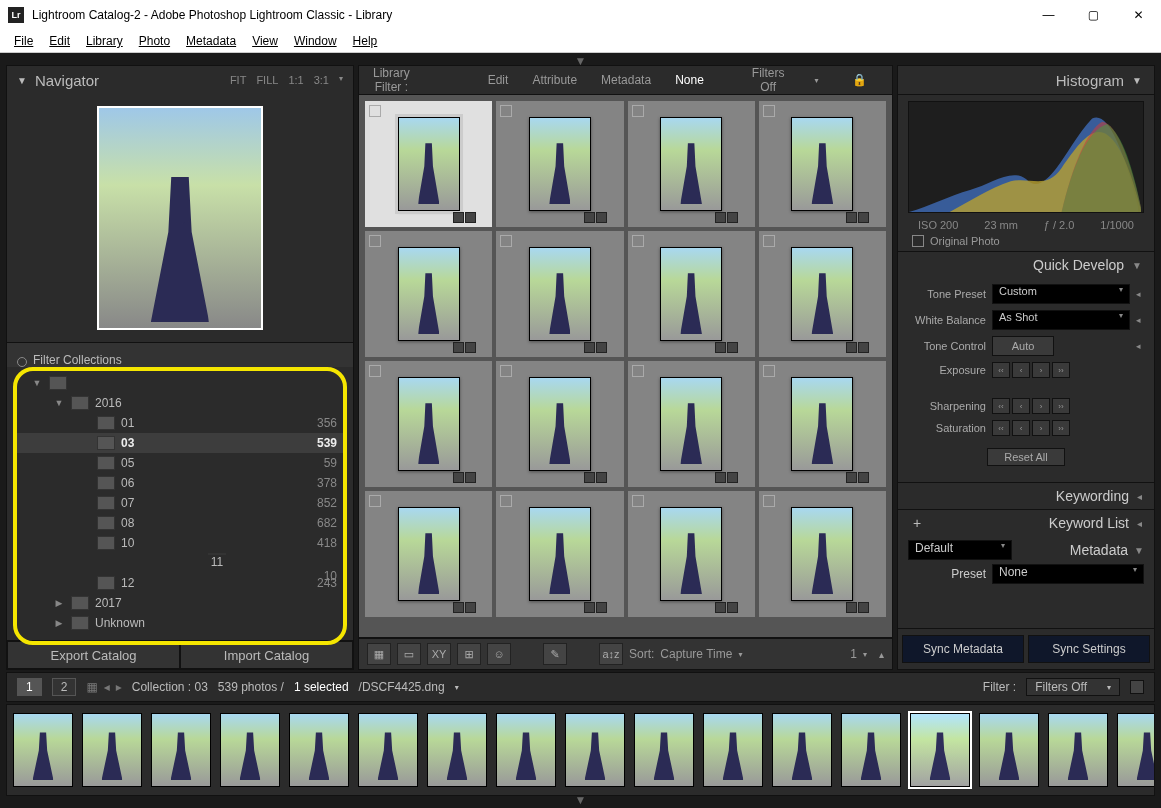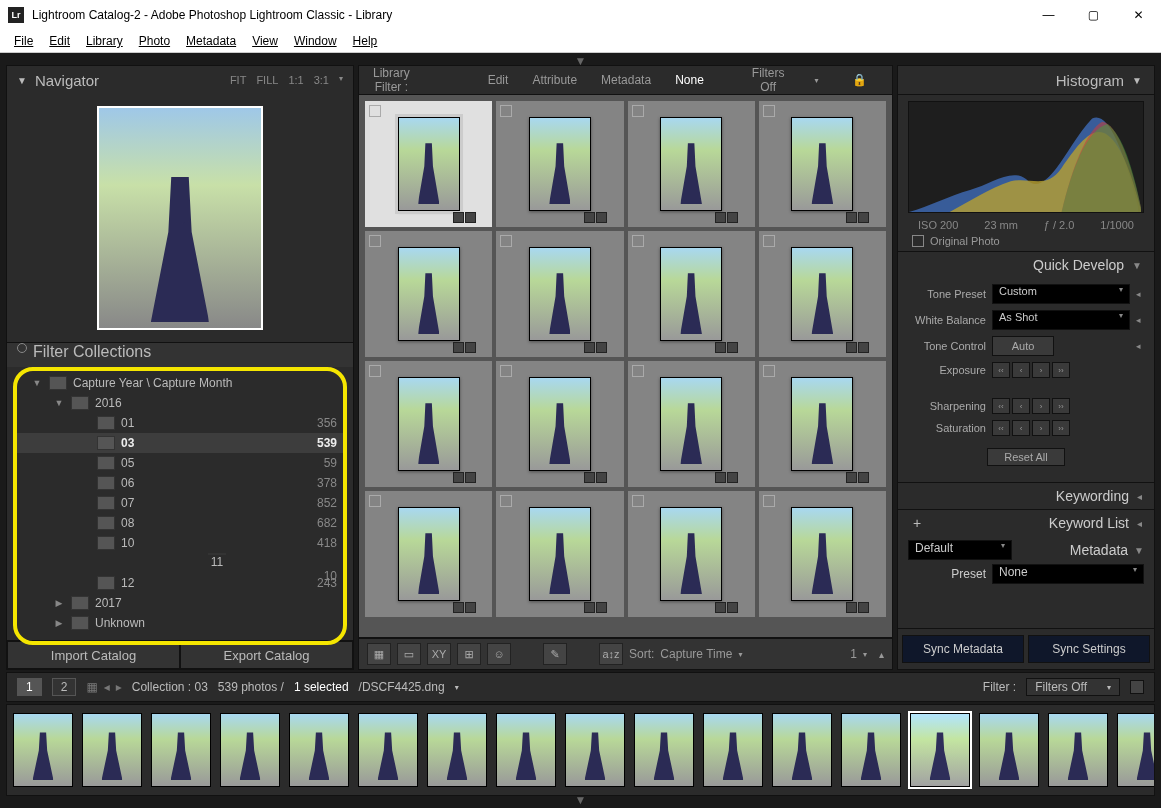--- a/index.html
+++ b/index.html
@@ -12,21 +12,21 @@
   .menu-bar span{padding:2px 8px;text-decoration:underline;cursor:default;}
   .app-body{flex:1;background:#1a1a1a;display:flex;flex-direction:column;padding:4px 6px 4px 6px;position:relative;}
   .top-arrow,.bottom-arrow{height:8px;display:flex;justify-content:center;align-items:center;color:#666;}
   .main-row{flex:1;display:flex;gap:4px;min-height:0;}
   .left-panel{width:346px;background:#2b2b2b;display:flex;flex-direction:column;border:1px solid #111;}
   .panel-header{height:28px;background:#2b2b2b;display:flex;align-items:center;padding:0 10px;color:#bbb;font-size:15px;}
   .panel-header .disclosure{margin-right:8px;font-size:10px;}
   .panel-header .right-opts{margin-left:auto;display:flex;gap:10px;font-size:11px;color:#888;}
   .nav-image-wrap{flex:0 0 auto;display:flex;justify-content:center;padding:12px 0;background:#2b2b2b;}
   .nav-image{width:162px;height:220px;background:linear-gradient(to bottom,#9fc8e8 0%,#c8e0a8 35%,#888 100%);border:2px solid #fff;position:relative;}
-  .filter-collections-head{height:24px;display:flex;align-items:flex-start;padding:0 10px;color:#bbb;font-size:16px;border-top:1px solid #111;background:#333;}
+  .filter-collections-head{height:24px;display:flex;align-items:flex-end;padding:0 10px;color:#bbb;font-size:12px;border-top:1px solid #111;background:#333;}
   .filter-collections-head .dot{width:8px;height:8px;border:1px solid #888;border-radius:50%;margin-right:6px;}
   .tree-wrap{flex:1;position:relative;}
   .highlight-box{position:absolute;top:0px;left:6px;right:6px;height:270px;border:4px solid #f5e600;border-radius:20px;pointer-events:none;z-index:5;}
   .tree{padding:6px 10px;color:#bbb;font-size:12px;}
   .tree-row{height:20px;display:flex;align-items:center;white-space:nowrap;}
   .tree-row .tri{width:12px;font-size:9px;color:#888;text-align:center;}
   .tree-row .folder-ic{width:16px;height:12px;background:#555;margin:0 6px;border:1px solid #333;display:inline-block;}
   .tree-row .lbl{flex:1;}
   .tree-row .cnt{color:#888;margin-left:auto;padding-right:6px;}
   .tree-row.sel{background:#3d3d3d;color:#eee;font-weight:bold;}
@@ -144,21 +144,20 @@
           <span class="dot"></span>
           <span>Filter Collections</span>
         </div>
 
         <div class="tree-wrap">
           <div class="highlight-box"></div>
           <div class="tree" id="tree-container">
               <div class="tree-row" style="padding-left: 14px;">
                 <span class="tri">▼</span>
                 <span class="folder-ic"></span>
-                <span class="lbl">Capture Year \ Capture Month</span>
               </div>
               <div class="tree-row" style="padding-left: 36px;">
                 <span class="tri">▼</span>
                 <span class="folder-ic"></span>
                 <span class="lbl">2016</span>
               </div>
               <div class="tree-row" style="padding-left: 74px;">
                 <span class="folder-ic"></span>
                 <span class="lbl">01</span>
                 <span class="cnt">356</span>
@@ -210,22 +209,22 @@
               </div>
               <div class="tree-row" style="padding-left: 36px;">
                 <span class="tri">▶</span>
                 <span class="folder-ic"></span>
                 <span class="lbl">Unknown</span>
               </div>
             </div>
         </div>
 
         <div class="catalog-btns">
+          <button>Export Catalog</button>
           <button>Import Catalog</button>
-          <button>Export Catalog</button>
         </div>
       </div>
 
       <div class="center-panel">
         <div class="lib-filter-bar">
           <span>Library Filter :</span>
           <span style="flex:0 0 30px"></span>
           <span>Edit</span>
           <span>Attribute</span>
           <span>Metadata</span>

